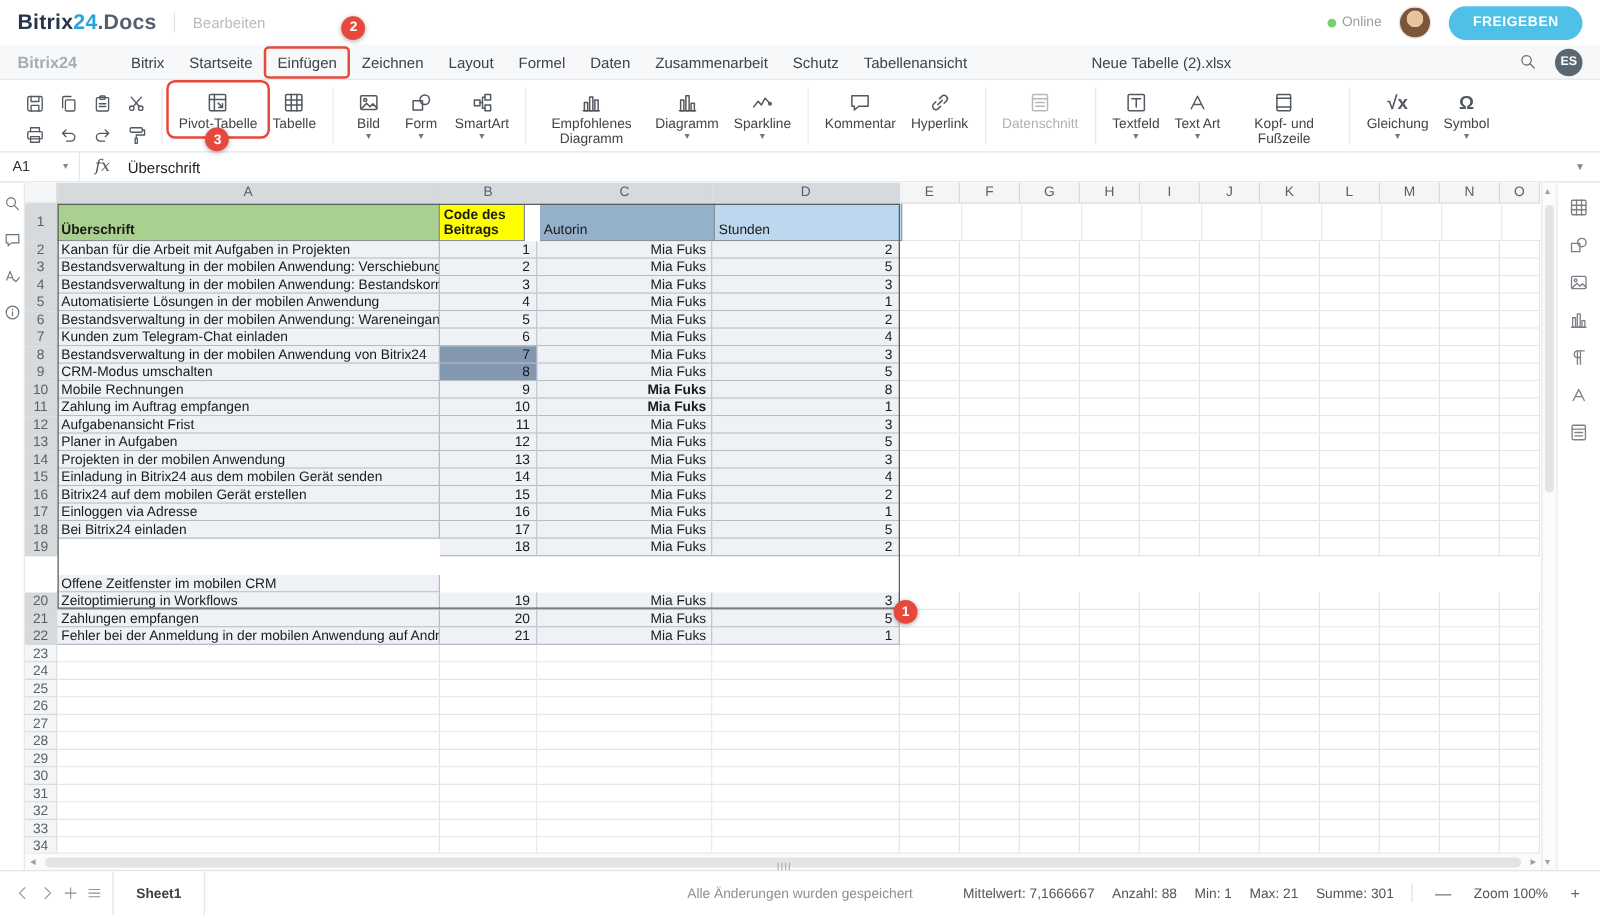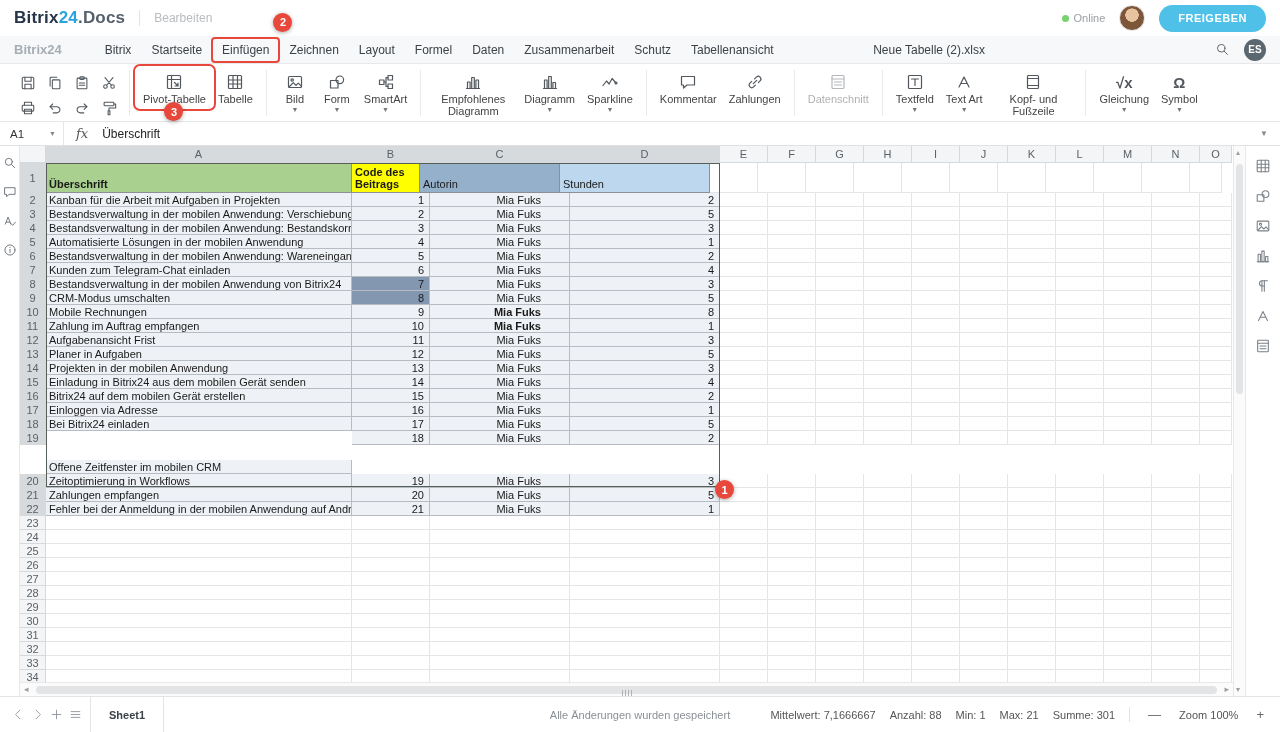--- a/index.html
+++ b/index.html
@@ -71,21 +71,21 @@
   .sel-tint { background: #eef1f5; }
   .tbl { border-color: #b6bcc2; }
   .hdrb { border-color: #8a9096; }
   .fill-green { background: var(--header-green, #a9d08e); }
   .fill-yellow { background: var(--header-yellow, #ffff00); }
   .fill-blue { background: var(--header-blue, #94b0ca); }
   .fill-lightblue { background: var(--header-lightblue, #bdd7ee); }
   .fill-dark { background: var(--cell-dark-blue, #8497b0); }
   .bold { font-weight: bold; }
   .ta-right { justify-content: flex-end; padding-right: 5px; }
-  .ta-right-wide { justify-content: flex-end; padding-right: 28px; }
+  .ta-right-wide { justify-content: flex-end; padding-right: 4px; }
   .va-bottom { align-items: flex-end; padding-bottom: 2px; }
   .wrap { white-space: normal; line-height: 12px; align-items: flex-end; padding: 1px 3px 2px; }
   #sel-outline { position: absolute; left: 26px; top: 17px; width: 674px; height: 324px; border: 1px solid #566059; pointer-events: none; }
 
   .hscroll { height: 14px; border-top: 1px solid #e6e8ea; position: relative; background: #fbfbfc; }
   .h-thumb { position: absolute; left: 16px; right: 16px; top: 3px; height: 8px; background: #e3e4e6; border-radius: 4px; }
   .grip { position: absolute; left: 50%; top: 4px; display: flex; gap: 2px; transform: translateX(-50%); }
   .grip i { width: 1px; height: 6px; background: #aeb2b6; }
   .h-arrow { position: absolute; top: 1px; font-size: 9px; color: #9aa0a5; cursor: pointer; }
   .vscroll { width: 12px; border-left: 1px solid #e6e8ea; position: relative; background: #fbfbfc; flex: none; }
@@ -316,21 +316,21 @@
           <div class="tb-label">Kommentar</div>
         </div>
         <div class="tb-btn">
           <div class="ic-wrap">
             <svg width="18" height="18" viewBox="0 0 18 18" fill="none" stroke="currentColor" stroke-width="1.2" stroke-linecap="round" stroke-linejoin="round">
               <path d="M7.3 10.7l3.4-3.4"></path>
               <path d="M8.6 5.9l1.8-1.8a2.6 2.6 0 0 1 3.7 3.7l-1.8 1.8"></path>
               <path d="M9.4 12.1l-1.8 1.8a2.6 2.6 0 0 1-3.7-3.7l1.8-1.8"></path>
             </svg>
           </div>
-          <div class="tb-label">Zahlungen</div>
+          <div class="tb-label">Hyperlink</div>
         </div>
         <div class="tb-sep"></div>
         <div class="tb-btn disabled">
           <div class="ic-wrap">
             <svg width="18" height="18" viewBox="0 0 18 18" fill="none" stroke="currentColor" stroke-width="1.2" stroke-linecap="round" stroke-linejoin="round">
               <rect x="3" y="2.5" width="12" height="13" rx="1"></rect>
               <path d="M3 6h12M5.5 9h7M5.5 12h7"></path>
             </svg>
           </div>
           <div class="tb-label">Datenschnitt</div>
@@ -435,21 +435,21 @@
             <div class="c colhead" style="width: 48px; height: 17px;">K</div>
             <div class="c colhead" style="width: 48px; height: 17px;">L</div>
             <div class="c colhead" style="width: 48px; height: 17px;">M</div>
             <div class="c colhead" style="width: 48px; height: 17px;">N</div>
             <div class="c colhead" style="width: 32px; height: 17px;">O</div>
           </div>
           <div class="grow">
             <div class="c rowhead selhead" style="width: 26px; height: 30px;">1</div>
             <div class="c cell tbl hdrb fill-green bold va-bottom" style="width: 306px; height: 30px;">Überschrift</div>
             <div class="c cell tbl hdrb fill-yellow bold wrap" style="width: 68px; height: 30px;">Code des Beitrags</div>
-            <div class="c cell tbl hdrb fill-blue va-bottom" style="width: 140px; height: 30px;">Autorin</div>
+            <div class="c cell tbl hdrb fill-blue va-bottom" style="width: 140px; height: 30px; margin-left: 12px;">Autorin</div>
             <div class="c cell tbl hdrb fill-lightblue va-bottom" style="width: 150px; height: 30px;">Stunden</div>
             <div class="c cell" style="width: 48px; height: 30px;"></div>
             <div class="c cell" style="width: 48px; height: 30px;"></div>
             <div class="c cell" style="width: 48px; height: 30px;"></div>
             <div class="c cell" style="width: 48px; height: 30px;"></div>
             <div class="c cell" style="width: 48px; height: 30px;"></div>
             <div class="c cell" style="width: 48px; height: 30px;"></div>
             <div class="c cell" style="width: 48px; height: 30px;"></div>
             <div class="c cell" style="width: 48px; height: 30px;"></div>
             <div class="c cell" style="width: 48px; height: 30px;"></div>

